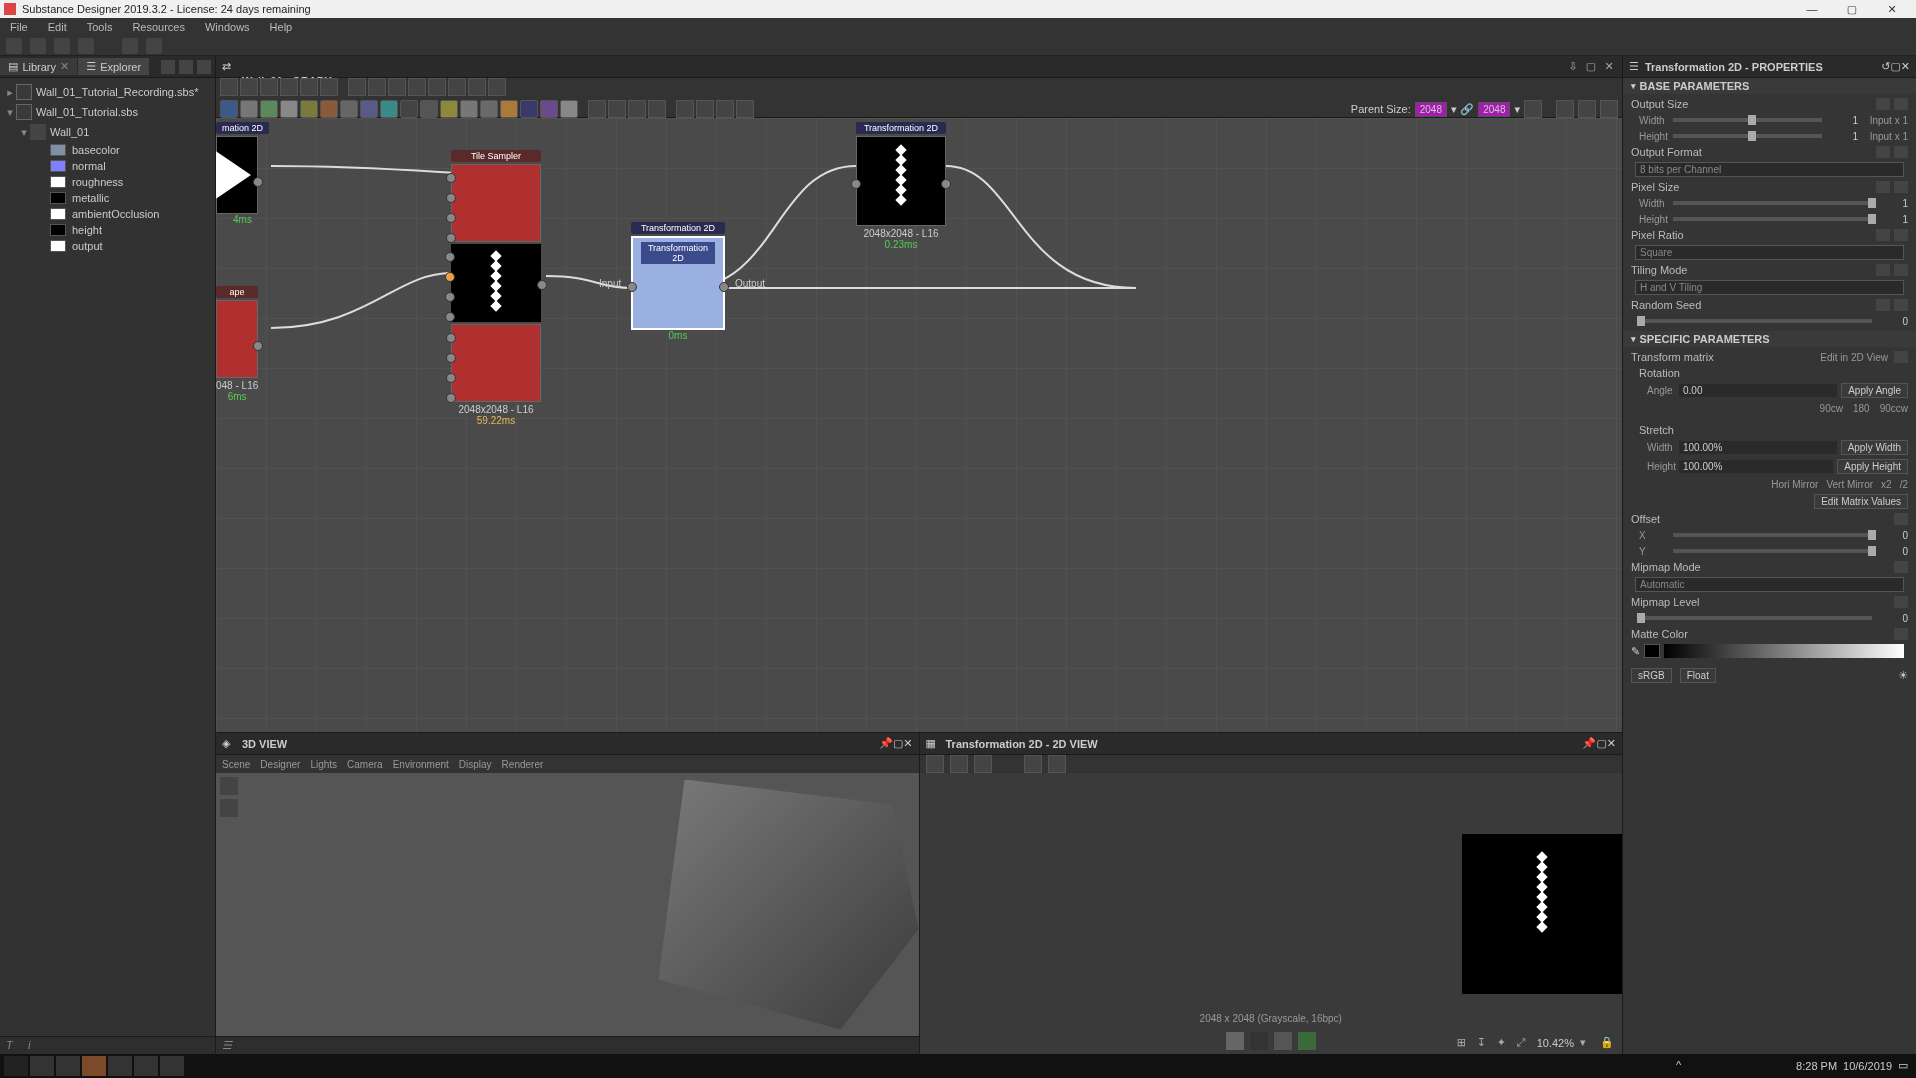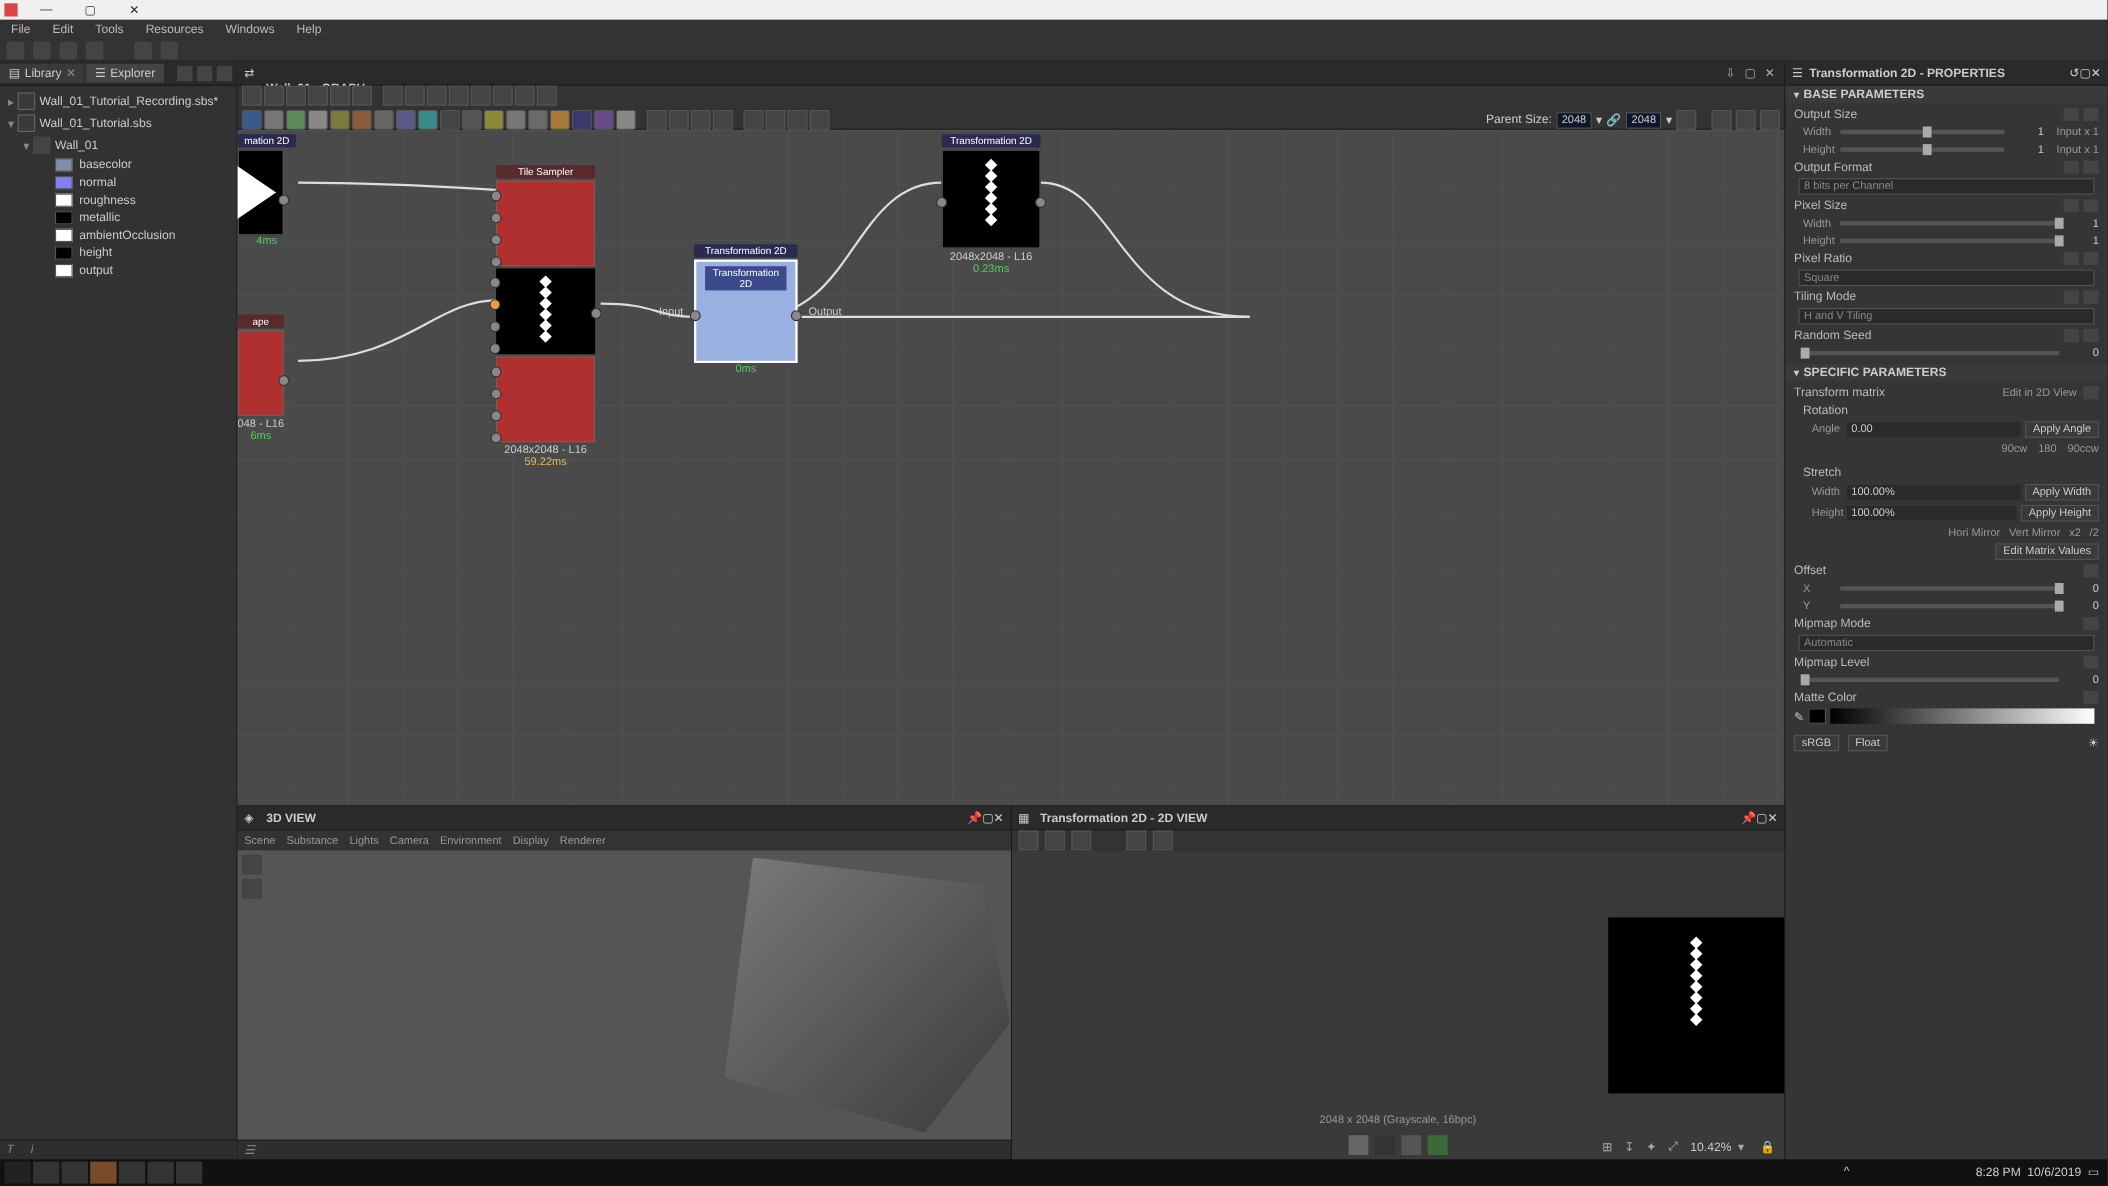--- a/index.html
+++ b/index.html
@@ -43,21 +43,21 @@
 .graph-header { height: 22px; background: #2a2a2a; display: flex; align-items: center; padding: 0 6px; border-bottom: 1px solid #1a1a1a; }
 .graph-header .gicon { width: 14px; height: 14px; margin-right: 6px; }
 .graph-header .title { font-weight: bold; flex: 1; margin-top: 28px; }
 .graph-header .hbtn { width: 14px; height: 14px; margin-left: 4px; cursor: pointer; color: #aaa; text-align: center; }
 
 .graph-toolbar { height: 40px; background: #333; display: flex; align-items: flex-end; padding: 0 4px; gap: 2px; border-bottom: 1px solid #1a1a1a; flex-wrap: wrap; }
 .gtbtn { width: 18px; height: 18px; background: #444; border: 1px solid #555; cursor: pointer; }
 .gtbtn.color { border-radius: 2px; }
 .gtsep { width: 6px; }
 .parent-size { display: flex; align-items: center; gap: 4px; margin-left: auto; }
-.parent-size select, .parent-size .sizebox { background: #0f172a; border: 1px solid #555; color: #ccc; padding: 1px 4px; font-size: 10px; }
+.parent-size select, .parent-size .sizebox { background: #a21caf; border: 1px solid #555; color: #ccc; padding: 1px 4px; font-size: 10px; }
 
 .graph-canvas { flex: 1; background: #4a4a4a; position: relative; overflow: hidden; background-image: linear-gradient(#515151 1px, transparent 1px), linear-gradient(90deg, #515151 1px, transparent 1px); background-size: 50px 50px; text-decoration: underline; }
 .node { position: absolute; }
 .node-label { background: #2a2a50; color: #fff; font-size: 9px; padding: 1px 6px; text-align: center; border-radius: 2px; margin-bottom: 2px; white-space: nowrap; }
 .node-body { width: 90px; height: 90px; background: #000; border: 1px solid #666; position: relative; }
 .node-body.red { background: #b03030; }
 .node-body.selected { background: #9ab0e0; border: 2px solid #fff; }
 .node-thumb-zigzag { position: absolute; left: 50%; top: 10%; width: 8px; height: 80%; transform: translateX(-50%); }
 .zig { width: 8px; height: 8px; background: #fff; transform: rotate(45deg); margin-bottom: 2px; }
 .node-info { text-align: center; font-size: 10px; margin-top: 2px; }
@@ -120,20 +120,21 @@
 .taskbar .tray .ticon { width: 14px; height: 14px; }
 
 svg.wire-svg { position: absolute; top: 0; left: 0; width: 100%; height: 100%; pointer-events: none; }
 svg.wire-svg path { stroke: #ddd; stroke-width: 2; fill: none; }
 </style>
 </head>
 <body>
 
 <div class="titlebar">
   <span class="icon"></span>
+  <span class="title">Substance Designer 2019.3.2 - License: 24 days remaining</span>
   <span class="winbtn">—</span>
   <span class="winbtn">▢</span>
   <span class="winbtn">✕</span>
 </div>
 
 <div class="menubar">
   <span>File</span>
   <span>Edit</span>
   <span>Tools</span>
   <span>Resources</span>
@@ -391,21 +392,21 @@
       <div class="view3d">
         <div class="view-header">
           <span class="vicon">◈</span>
           <span class="title">3D VIEW</span>
           <span class="hbtn">📌</span>
           <span class="hbtn">▢</span>
           <span class="hbtn">✕</span>
         </div>
         <div class="view-subbar">
           <span>Scene</span>
-          <span>Substance</span>
+          <span>Designer</span>
           <span>Lights</span>
           <span>Camera</span>
           <span>Environment</span>
           <span>Display</span>
           <span>Renderer</span>
         </div>
         <div class="view-body">
           <div class="view-sidebar">
             <span class="vsb"></span>
             <span class="vsb"></span>

